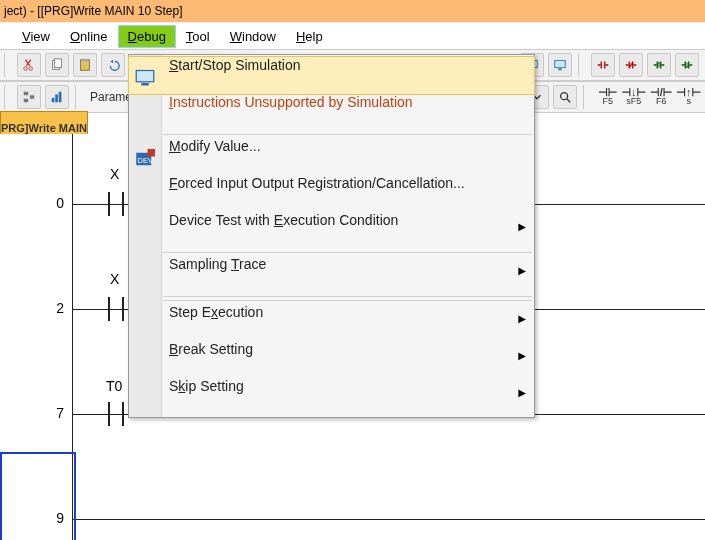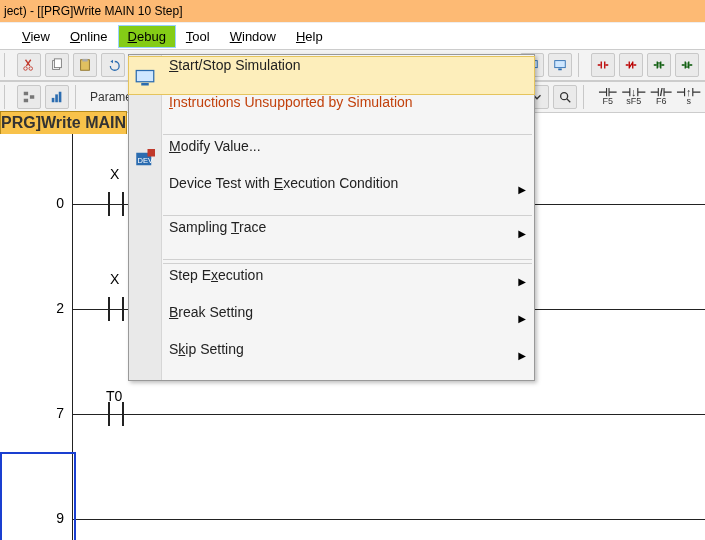--- a/index.html
+++ b/index.html
@@ -7,21 +7,21 @@
 .titlebar{height:22px;line-height:22px;padding-left:4px;background:#fdba74;color:#000;border-bottom:1px solid #eee;font-size:12px;overflow:hidden}
 .menubar{height:26px;display:flex;align-items:center;padding-left:12px;background:#fff}
 .menubar .m{padding:4px 10px;cursor:default}
 .menubar .m.open{background:#84cc16;border:1px solid #99d1ff;padding:3px 9px}
 .menubar .u{text-decoration:underline}
 .toolrow{height:30px;display:flex;align-items:center;background:#f3f3f3;border-top:1px solid #ccc;border-bottom:1px solid #ccc;position:relative}
 .tb{width:22px;height:22px;margin:0 2px;background:#eaeaea;border:1px solid #c8c8c8;border-radius:2px;display:flex;align-items:center;justify-content:center}
 .tb svg{width:14px;height:14px}
 .sep{width:6px;height:24px;border-left:1px solid #c8c8c8;margin:0 4px}
 .row2txt{font-size:12px;color:#333;margin-left:4px;margin-right:8px}
-.doctab{position:absolute;top:111px;left:0;height:22px;padding:0 0;display:flex;align-items:center;background:#f8c24a;border:1px solid #b58a1a;font-size:16px;font-weight:600;color:#333}
+.doctab{position:absolute;top:111px;left:0;height:22px;padding:0 0;display:flex;align-items:flex-end;background:#f8c24a;border:1px solid #b58a1a;font-size:11px;font-weight:600;color:#333}
 .canvas{position:absolute;top:134px;left:0;right:0;bottom:0;background:#fff;overflow:hidden}
 .hline{position:absolute;left:72px;right:0;height:0;border-top:1px solid #222}
 .railv{position:absolute;top:0;bottom:0;width:0;border-left:1px solid #222;left:72px}
 .stepnum{position:absolute;left:40px;width:24px;text-align:right;font-size:14px;color:#000}
 .contact{position:absolute}
 .contact .l1,.contact .l2{position:absolute;width:0;height:24px;border-left:2px solid #222;top:0}
 .contact .l1{left:0}
 .contact .l2{left:14px}
 .lbl{position:absolute;font-size:14px;color:#000}
 .bluebox{position:absolute;border:2px solid #1a3fd0;background:transparent}
@@ -178,21 +178,21 @@
   <div class="hline" style="top:175px"></div>
   <div class="stepnum" style="top:166px">2</div>
   <div class="lbl" style="top:137px;left:110px">X</div>
   <div class="contact" style="top:163px;left:108px">
       <span class="l1"></span>
       <span class="l2"></span>
     </div>
 
   <div class="hline" style="top:280px"></div>
   <div class="stepnum" style="top:271px">7</div>
-  <div class="lbl" style="top:254px;left:106px">T0</div>
+  <div class="lbl" style="top:244px;left:106px">T0</div>
   <div class="contact" style="top:268px;left:108px">
       <span class="l1"></span>
       <span class="l2"></span>
     </div>
 
   <div class="hline" style="top:385px"></div>
   <div class="stepnum" style="top:376px">9</div>
 
   <div class="bluebox" style="top:318px;left:0;width:72px;height:130px"></div>
 </div>
@@ -213,20 +213,23 @@
     <div class="msep"></div>
     <div class="mi">
       <span class="ico"><svg viewBox="0 0 16 16">
             <rect x="1" y="3" width="12" height="10" fill="#2b6cb0"></rect>
             <text x="2" y="11" font-size="6" fill="#fff">DEV</text>
             <rect x="10" y="0" width="6" height="6" fill="#c0392b"></rect>
           </svg></span>
       <span><span class="u">M</span>odify Value...</span>
     </div>
     <div class="mi">
+      <span><span class="u">F</span>orced Input Output Registration/Cancellation...</span>
+    </div>
+    <div class="mi">
       <span>Device Test with <span class="u">E</span>xecution Condition</span>
         <span class="arrow">▶</span>
     </div>
     <div class="msep"></div>
     <div class="mi">
       <span>Sampling <span class="u">T</span>race</span>
         <span class="arrow">▶</span>
     </div>
     <div class="msep"></div>
     <div class="msep"></div>

